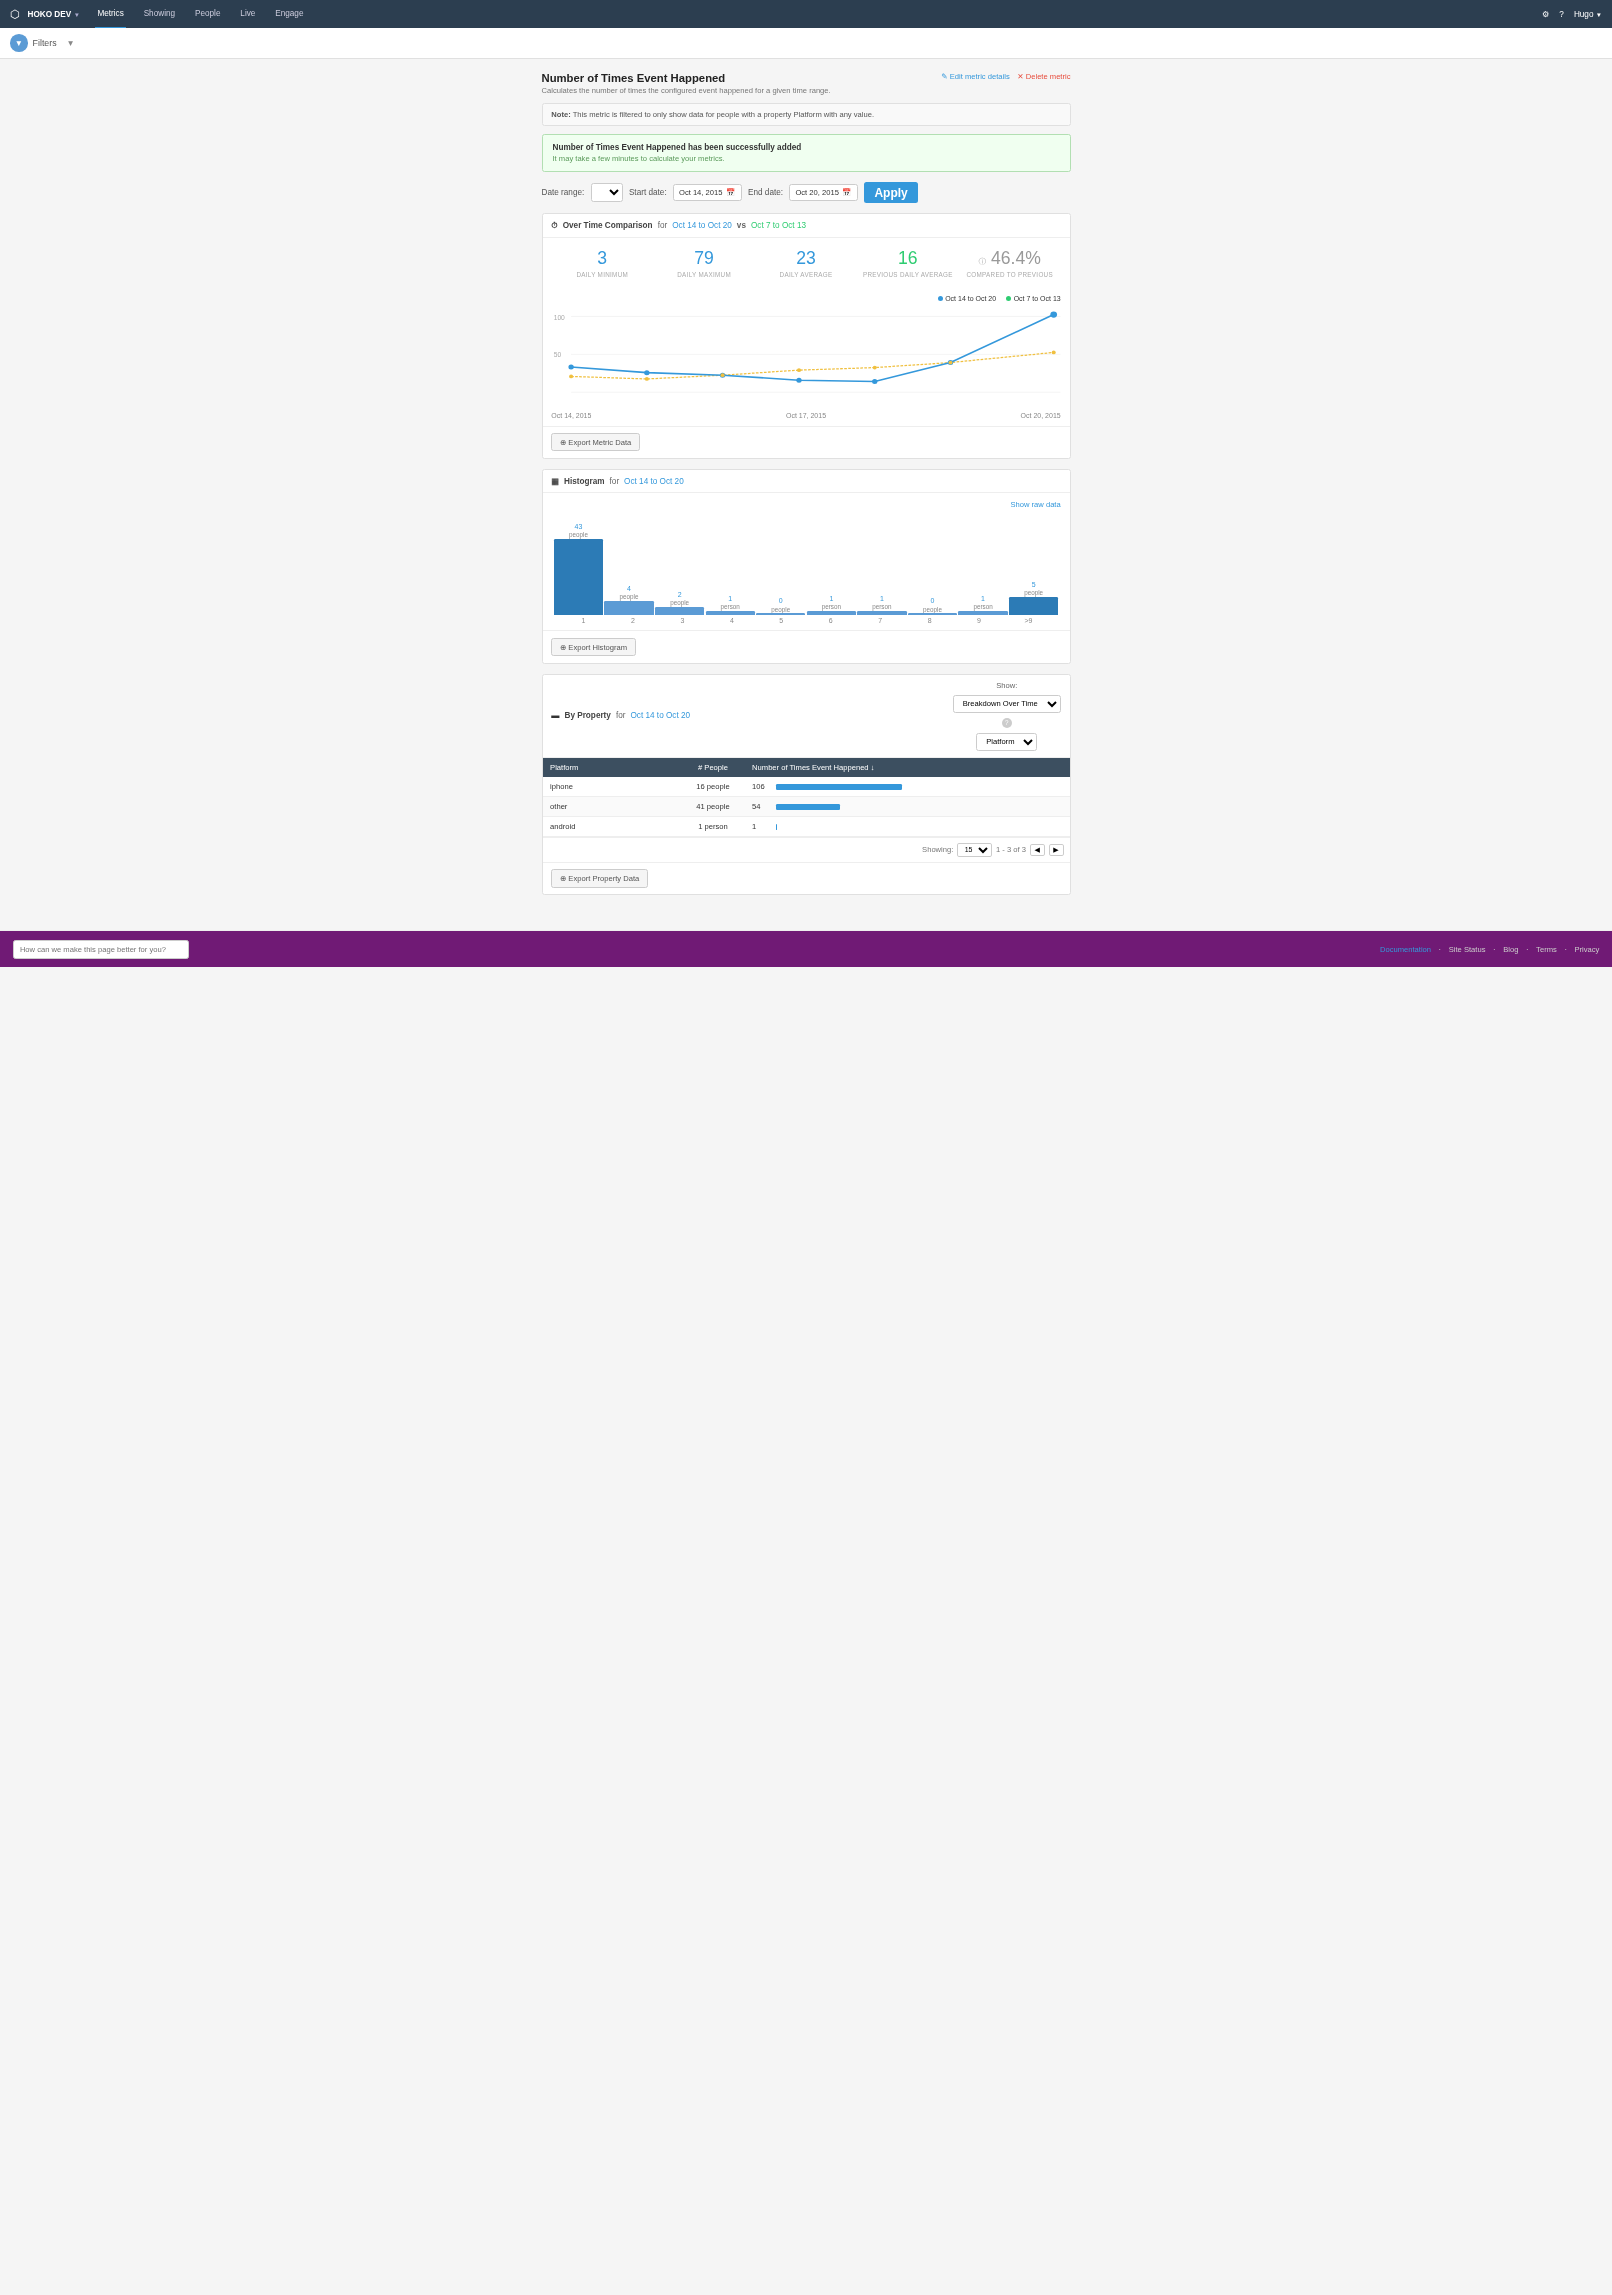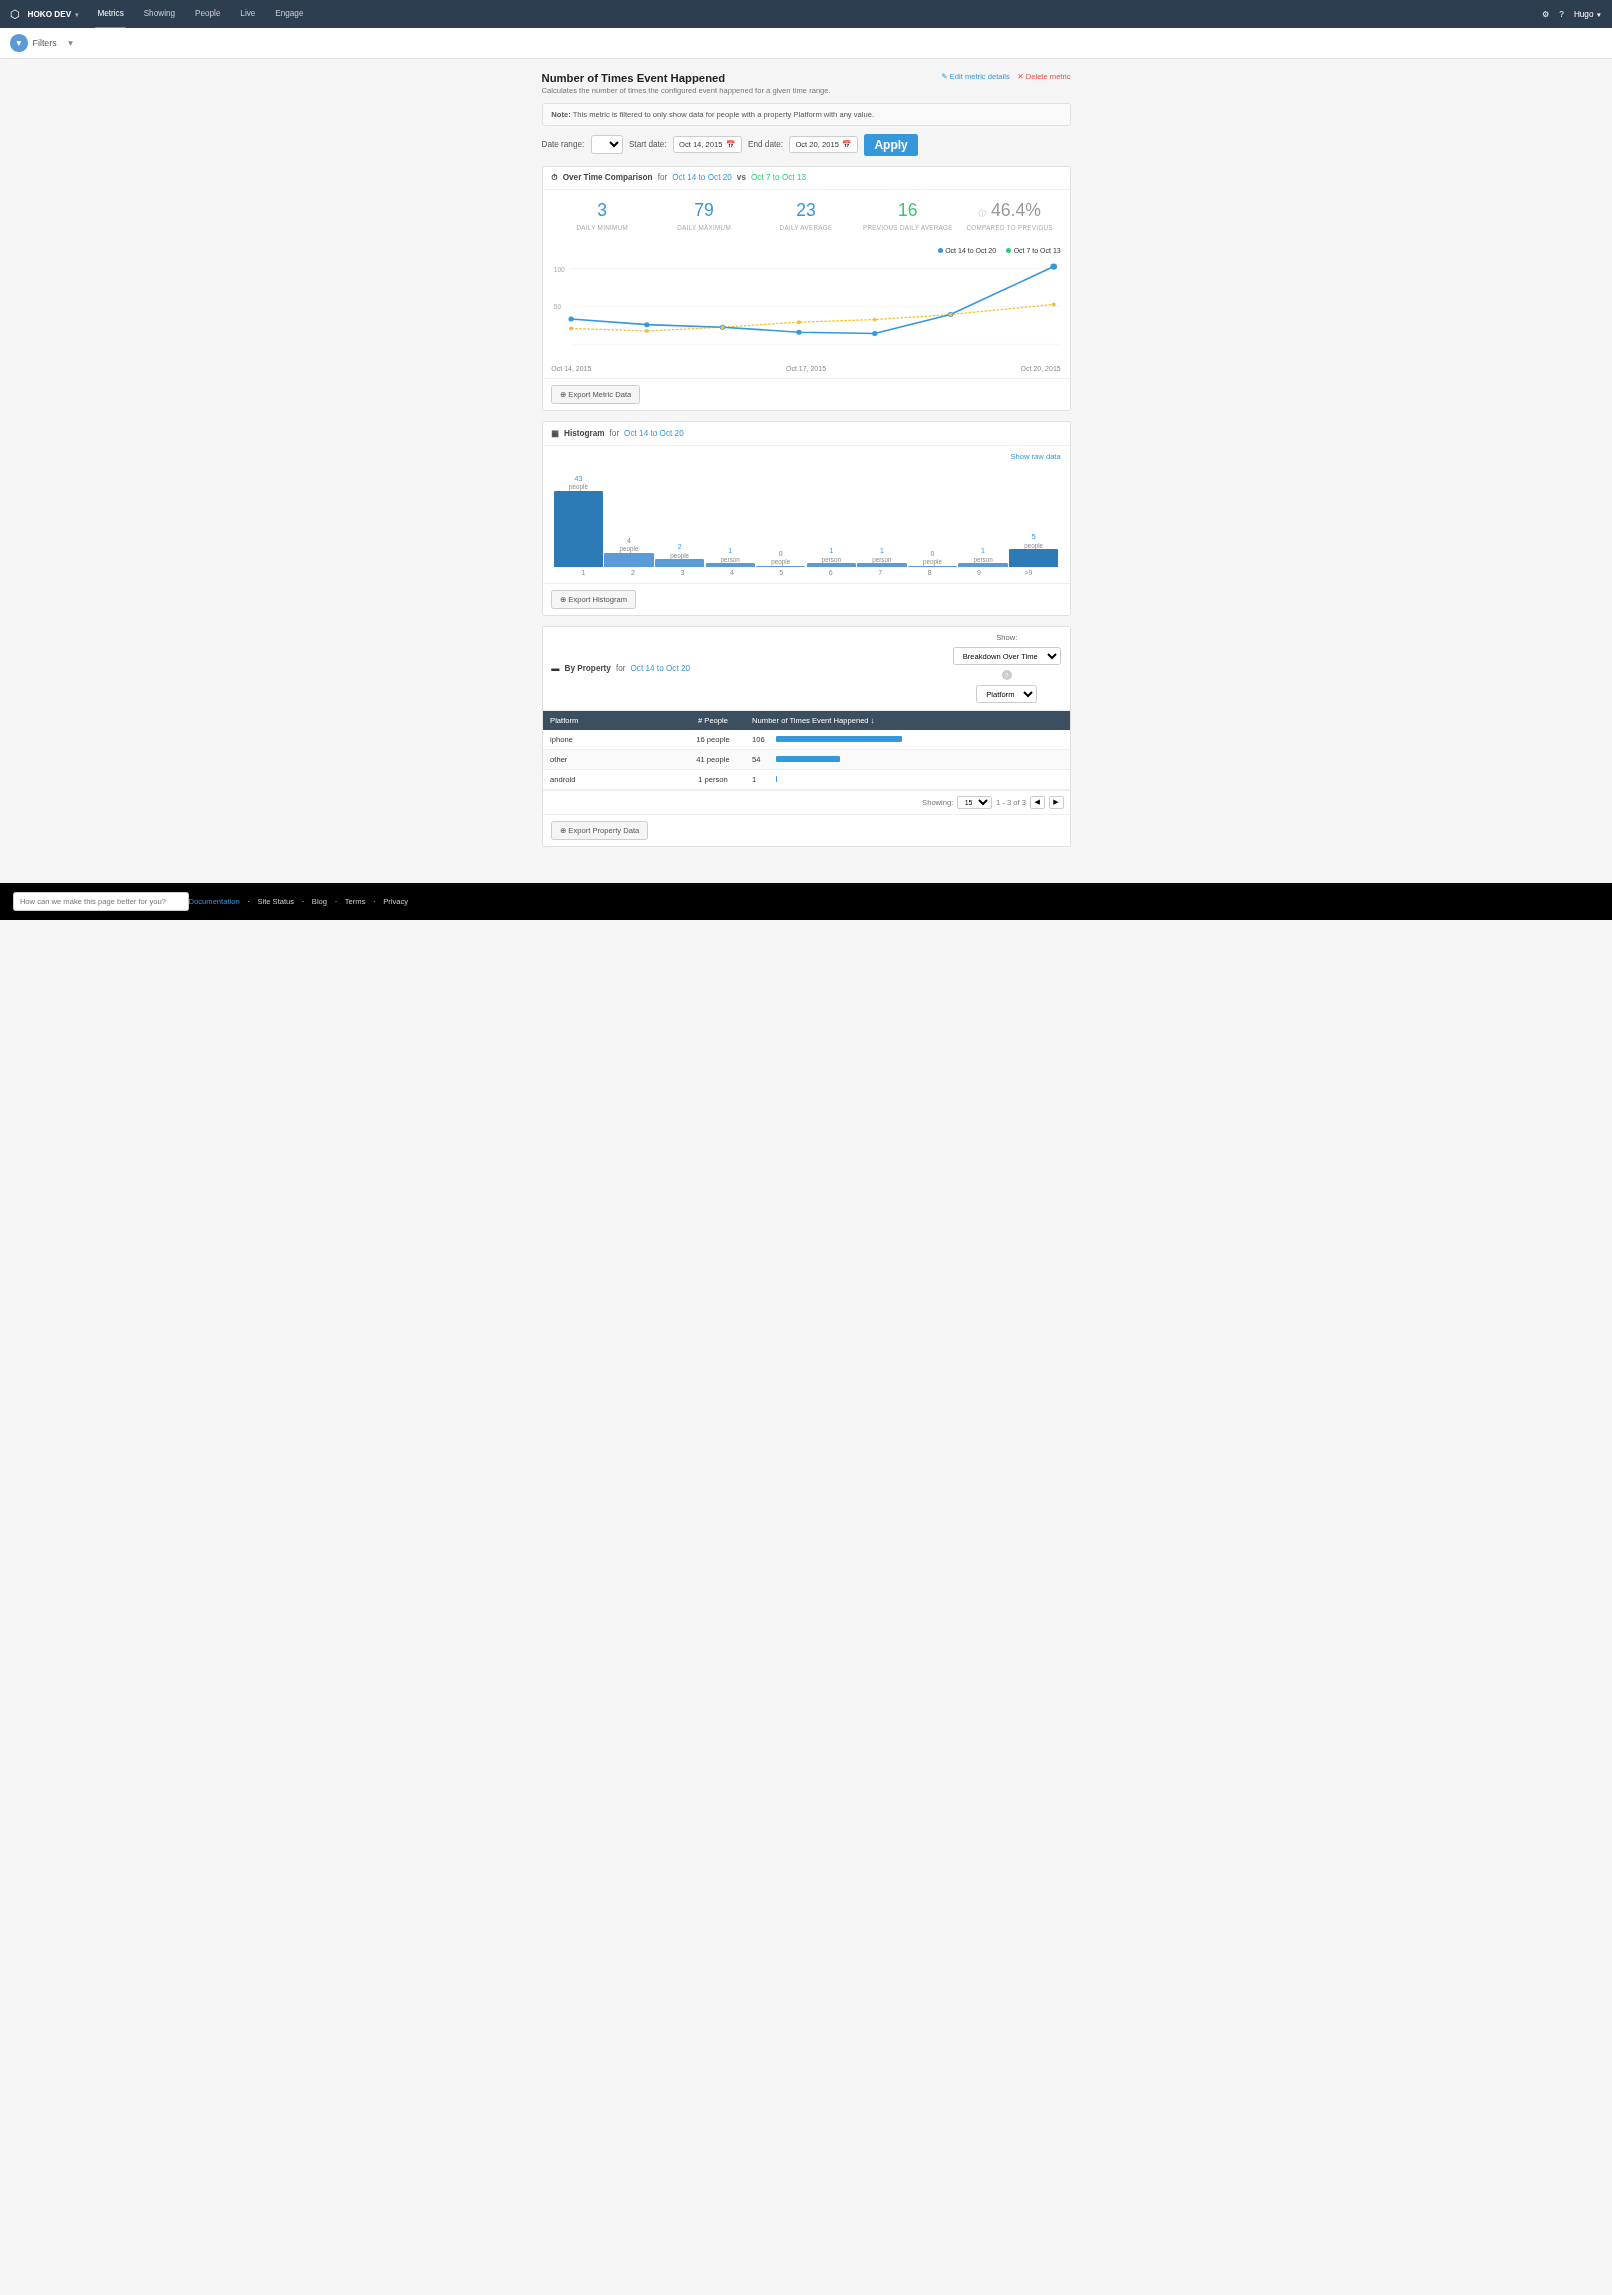--- a/index.html
+++ b/index.html
@@ -104,21 +104,21 @@
     .bar-cell { display: flex; align-items: center; gap: 5px; }
     .bar-fill { height: 6.3px; background: #3498db; border-radius: 1.3px; }
     .bar-num { font-size: 7.6px; color: #333; width: 19px; }
 
     
     .pagination-row { padding: 5px 6px; text-align: right; font-size: 7.6px; color: #777; border-top: 0.6px solid #eee; display: flex; align-items: center; justify-content: flex-end; gap: 3.8px; }
     .page-size-select { border: 0.6px solid #ccc; border-radius: 1.9px; padding: 1.3px 2.5px; font-size: 7px; background: #fff; }
     .page-nav { border: 0.6px solid #ccc; border-radius: 1.9px; padding: 1.3px 3.8px; background: #fff; cursor: pointer; font-size: 7px; }
 
     
-    .page-footer { background: #000000; border-top: 0.6px solid #eee; padding: 8.8px 12.6px; display: flex; align-items: center; margin-top: 12.6px; }
+    .page-footer { background: #701a75; border-top: 0.6px solid #eee; padding: 8.8px 12.6px; display: flex; align-items: center; justify-content: space-between; margin-top: 12.6px; }
     .footer-input { border: 0.6px solid #ccc; border-radius: 2.5px; padding: 3.8px 6.3px; font-size: 7.6px; color: #aaa; width: 176px; }
     .footer-links { display: flex; gap: 7.6px; font-size: 7.6px; color: #777; }
     .footer-links a { color: #3498db; text-decoration: none; }
     .footer-links span { color: #ccc; }
   </style>
 </head>
 <body>
 
 <div class="top-nav">
   <div class="logo">⬡</div>
@@ -156,20 +156,24 @@
     <div class="metric-actions">
       <a class="edit-metric">✎ Edit metric details</a>
       <a class="delete-metric">✕ Delete metric</a>
     </div>
   </div>
 
   <div class="note-box">
     <strong>Note:</strong> <span>This metric is filtered to only show data for people with a property Platform with any value.</span>
   </div>
 
+  <div class="success-box">
+    <div class="success-title">Number of Times Event Happened has been successfully added</div>
+    <div class="success-sub">It may take a few minutes to calculate your metrics.</div>
+  </div>
 
   <div class="date-range-row">
     <label>Date range:</label>
     <select class="date-select">
       <option></option>
     </select>
     <label>Start date:</label>
     <div class="date-input">
       <span>Oct 14, 2015</span>
       <span>📅</span>

